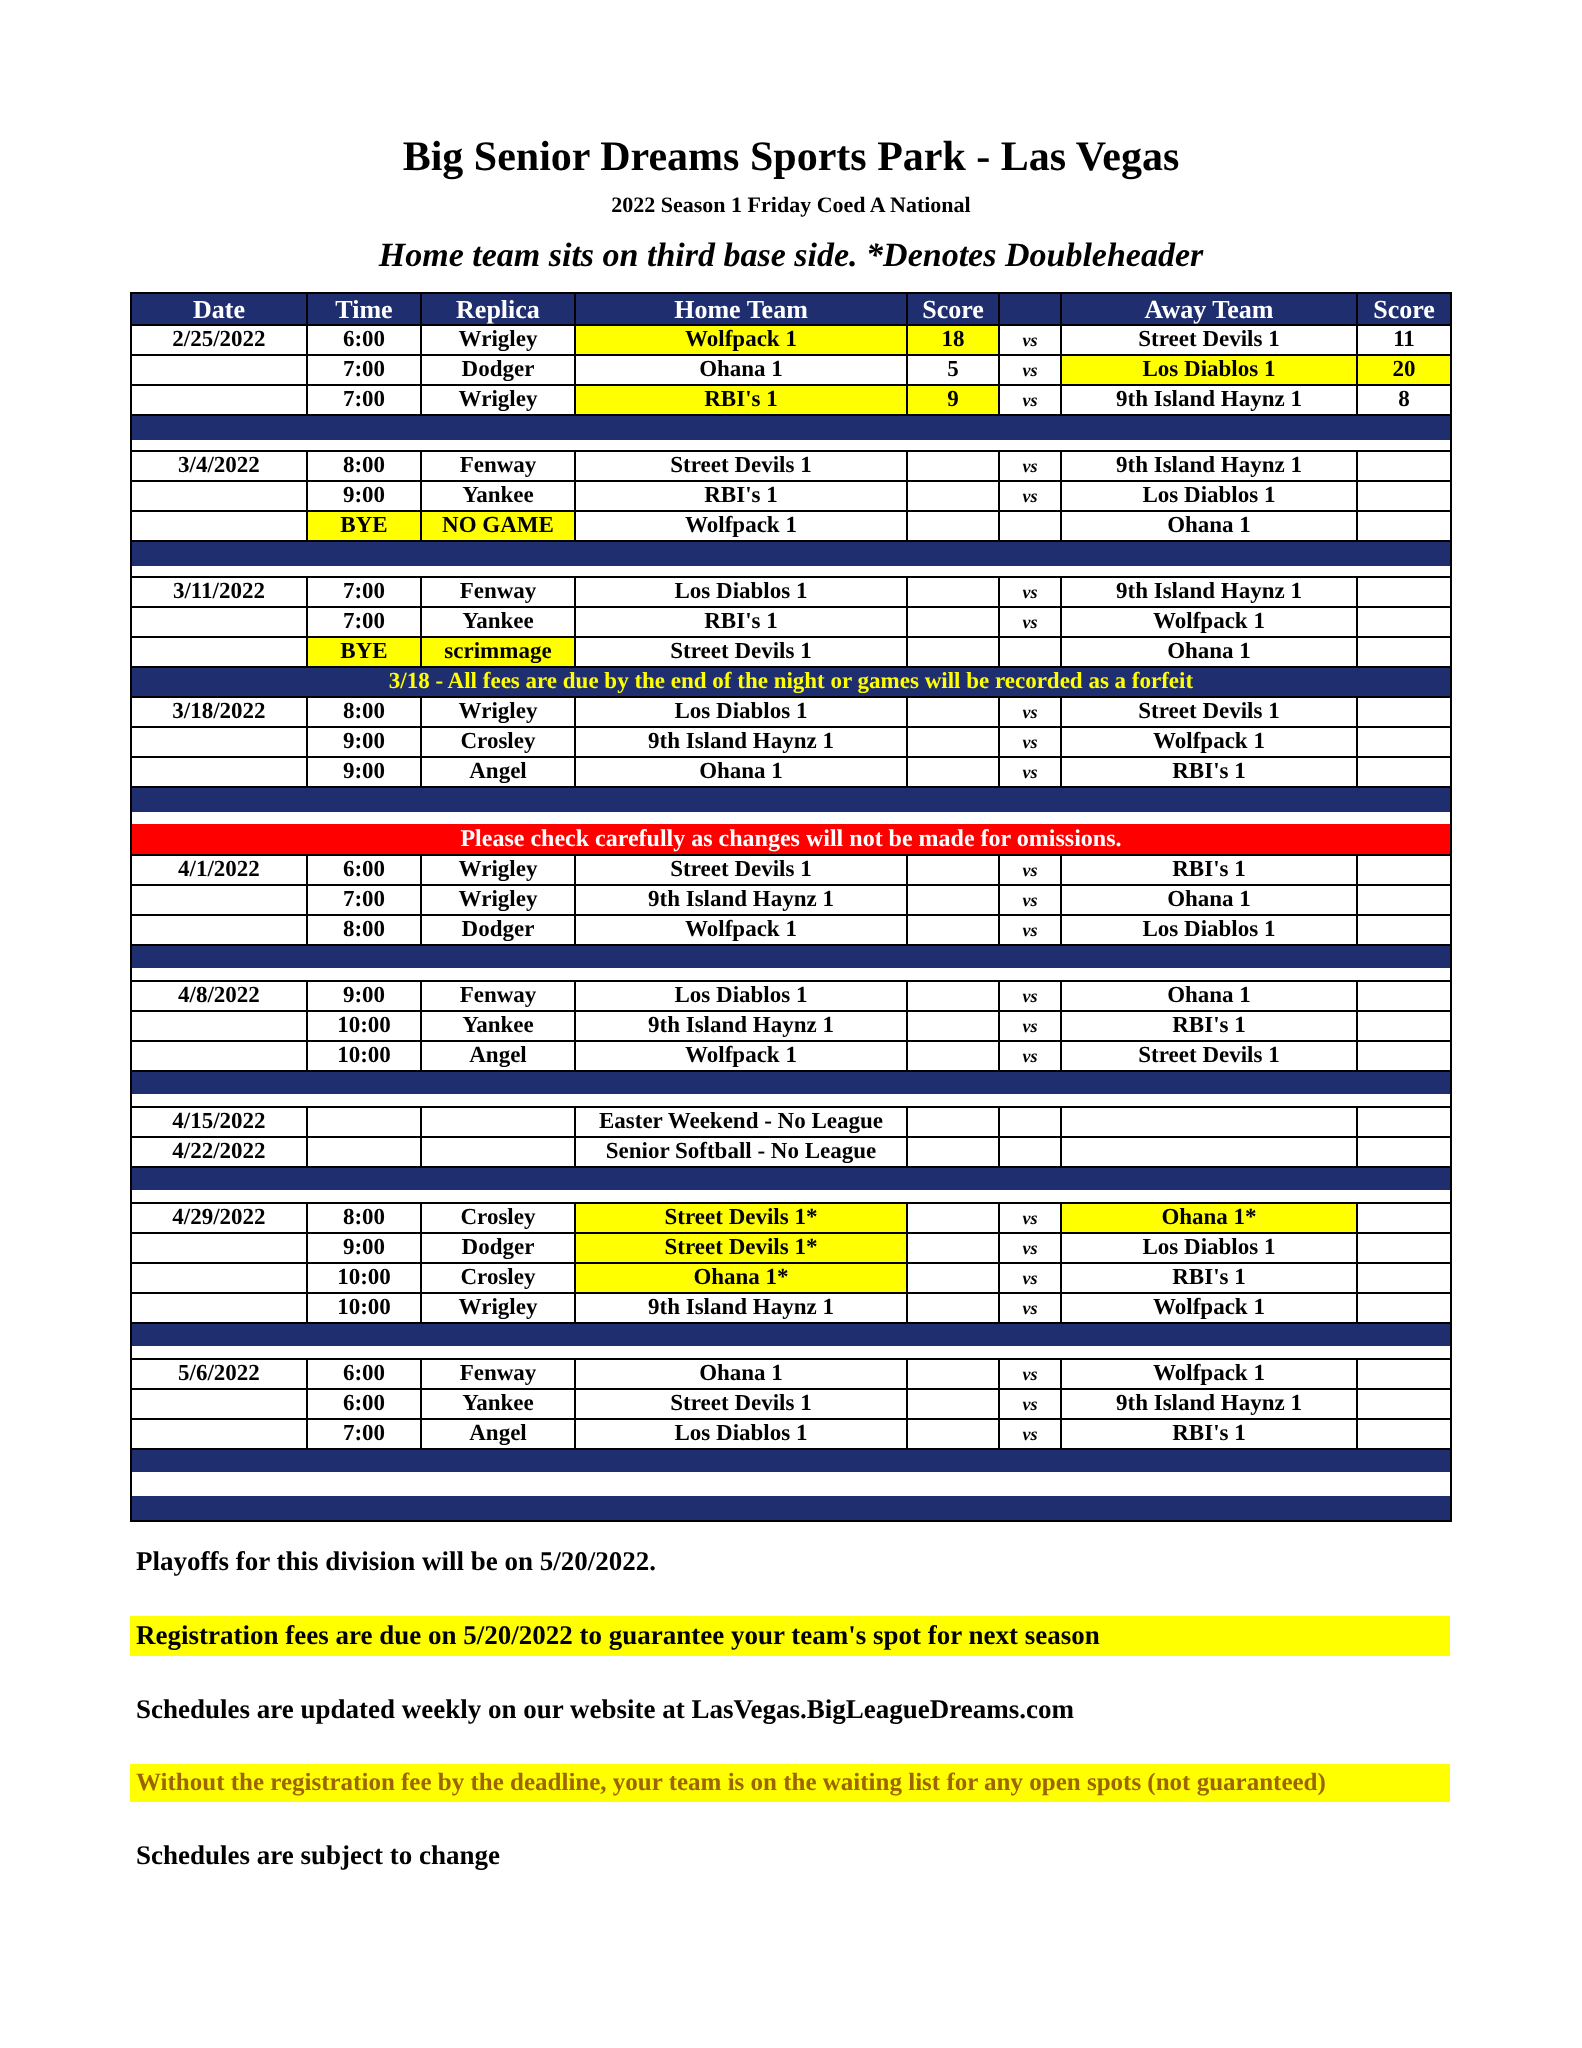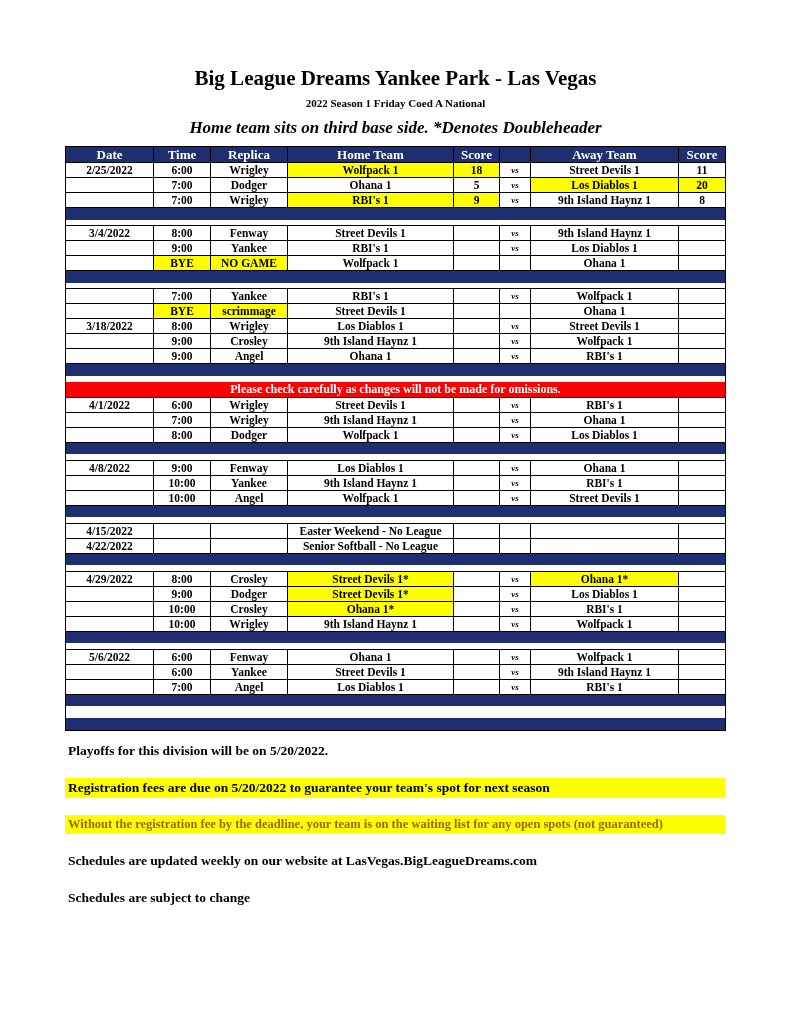--- a/index.html
+++ b/index.html
@@ -24,21 +24,21 @@
   .footer { width: 660px; margin: 10px 0 0 65px; }
   .footer-line { font-size: 13.5px; font-weight: bold; padding: 2px 3px; margin-bottom: 17px; }
   .footer-line.highlight { background: var(--hl); }
   .footer-line.highlight-brown { background: var(--hl); color: var(--brown); font-size: 12.5px; }
 </style>
 </head>
 <body>
 
 <div class="page">
 
-  <div class="title">Big League Dreams Yankee Park - Las Vegas</div>
+  <div class="title">Big Senior Dreams Sports Park - Las Vegas</div>
   <div class="subtitle">2022 Season 1 Friday Coed A National</div>
   <div class="note">Home team sits on third base side.  *Denotes Doubleheader</div>
 
   <table class="schedule">
     <colgroup>
       <col style="width:88px">
       <col style="width:57px">
       <col style="width:77px">
       <col style="width:166px">
       <col style="width:46px">
@@ -125,38 +125,51 @@
           <td>Ohana 1</td>
           <td></td>
         </tr>
         <tr>
           <td colspan="8" class="separator"></td>
         </tr>
         <tr>
           <td colspan="8" class="spacer"></td>
         </tr>
         <tr class="game-row">
+          <td>3/11/2022</td>
+          <td>7:00</td>
+          <td>Fenway</td>
+          <td>Los Diablos 1</td>
+          <td></td>
+          <td class="vs">vs</td>
+          <td>9th Island Haynz 1</td>
+          <td></td>
+        </tr>
+        <tr class="game-row">
           <td></td>
           <td>7:00</td>
           <td>Yankee</td>
           <td>RBI's 1</td>
           <td></td>
           <td class="vs">vs</td>
           <td>Wolfpack 1</td>
           <td></td>
         </tr>
         <tr class="game-row">
           <td></td>
           <td class="hl">BYE</td>
           <td class="hl">scrimmage</td>
           <td>Street Devils 1</td>
           <td></td>
           <td class="vs"></td>
           <td>Ohana 1</td>
           <td></td>
+        </tr>
+        <tr>
+          <td colspan="8" class="message">3/18 - All fees are due by the end of the night or games will be recorded as a forfeit</td>
         </tr>
         <tr class="game-row">
           <td>3/18/2022</td>
           <td>8:00</td>
           <td>Wrigley</td>
           <td>Los Diablos 1</td>
           <td></td>
           <td class="vs">vs</td>
           <td>Street Devils 1</td>
           <td></td>
@@ -375,18 +388,18 @@
         </tr>
         <tr>
           <td colspan="8" class="separator"></td>
         </tr>
       </tbody>
   </table>
 
   <div class="footer">
       <div class="footer-line plain">Playoffs for this division will be on 5/20/2022.</div>
       <div class="footer-line highlight">Registration fees are due on 5/20/2022 to guarantee your team's spot for next season</div>
+      <div class="footer-line plain">Schedules are updated weekly on our website at LasVegas.BigLeagueDreams.com</div>
       <div class="footer-line highlight-brown">Without the registration fee by the deadline, your team is on the waiting list for any open spots (not guaranteed)</div>
-      <div class="footer-line plain">Schedules are updated weekly on our website at LasVegas.BigLeagueDreams.com</div>
       <div class="footer-line plain">Schedules are subject to change</div>
     </div>
 
 </div>
 
 </body></html>

